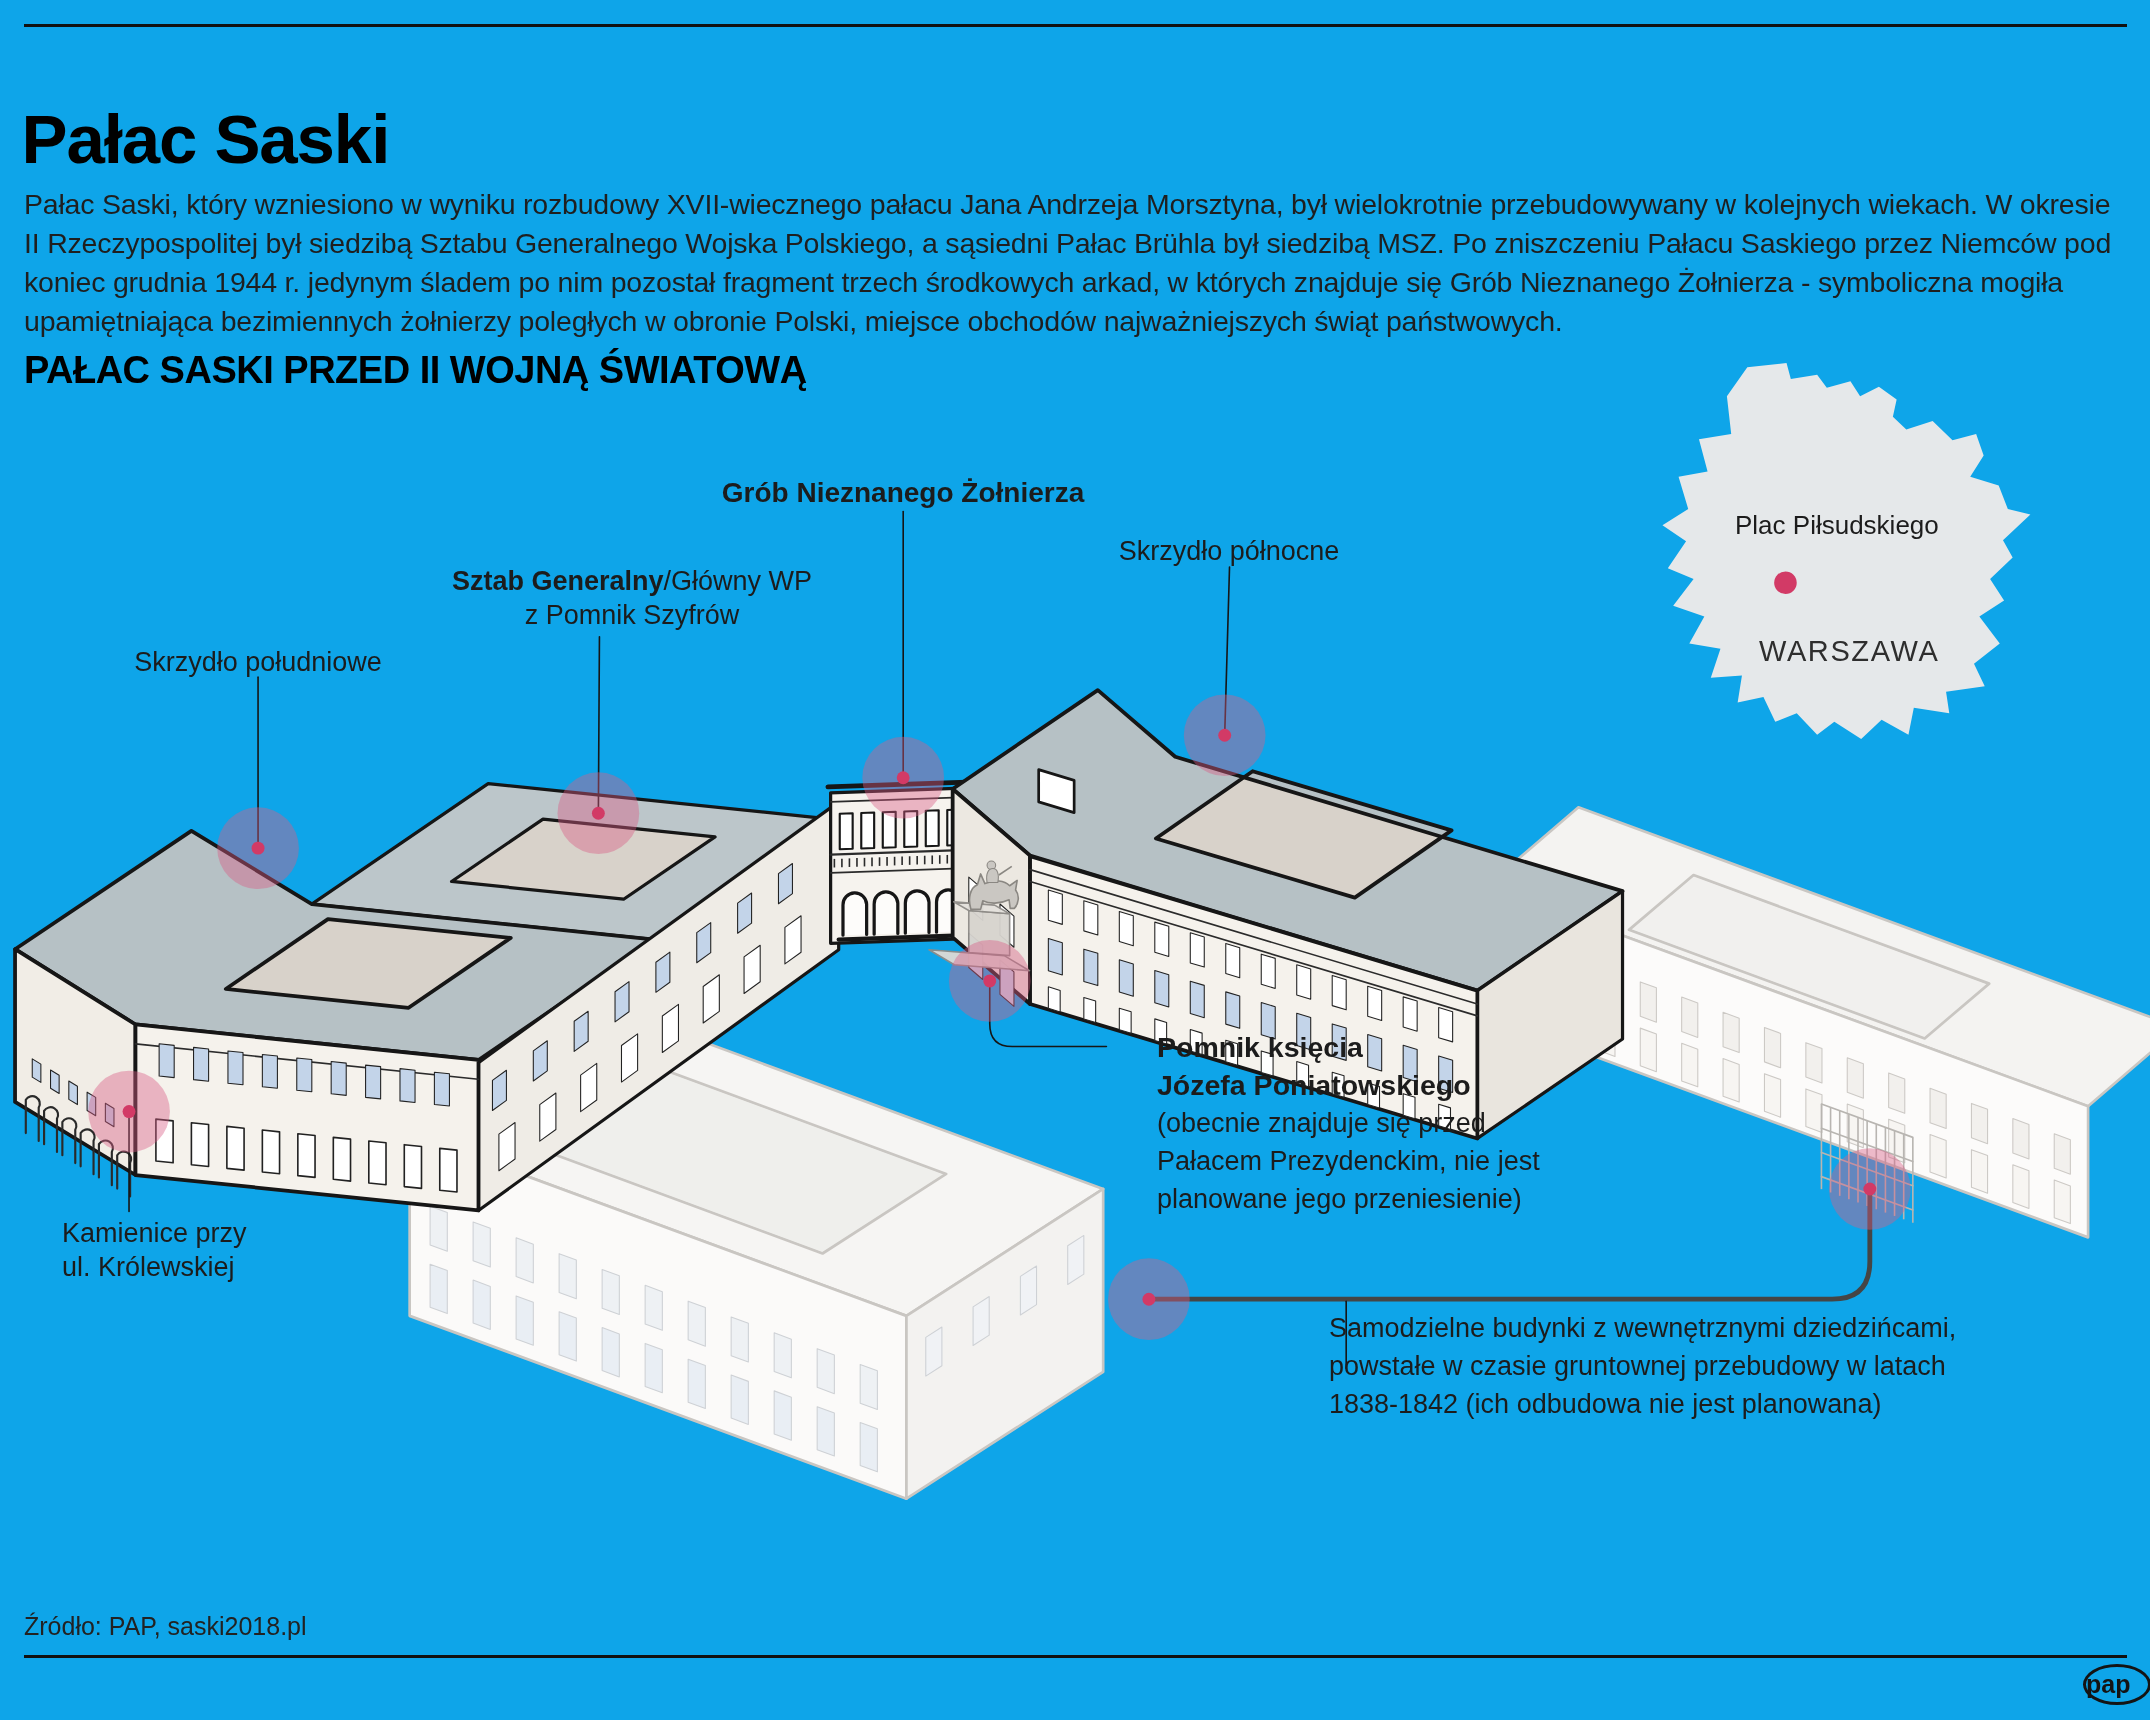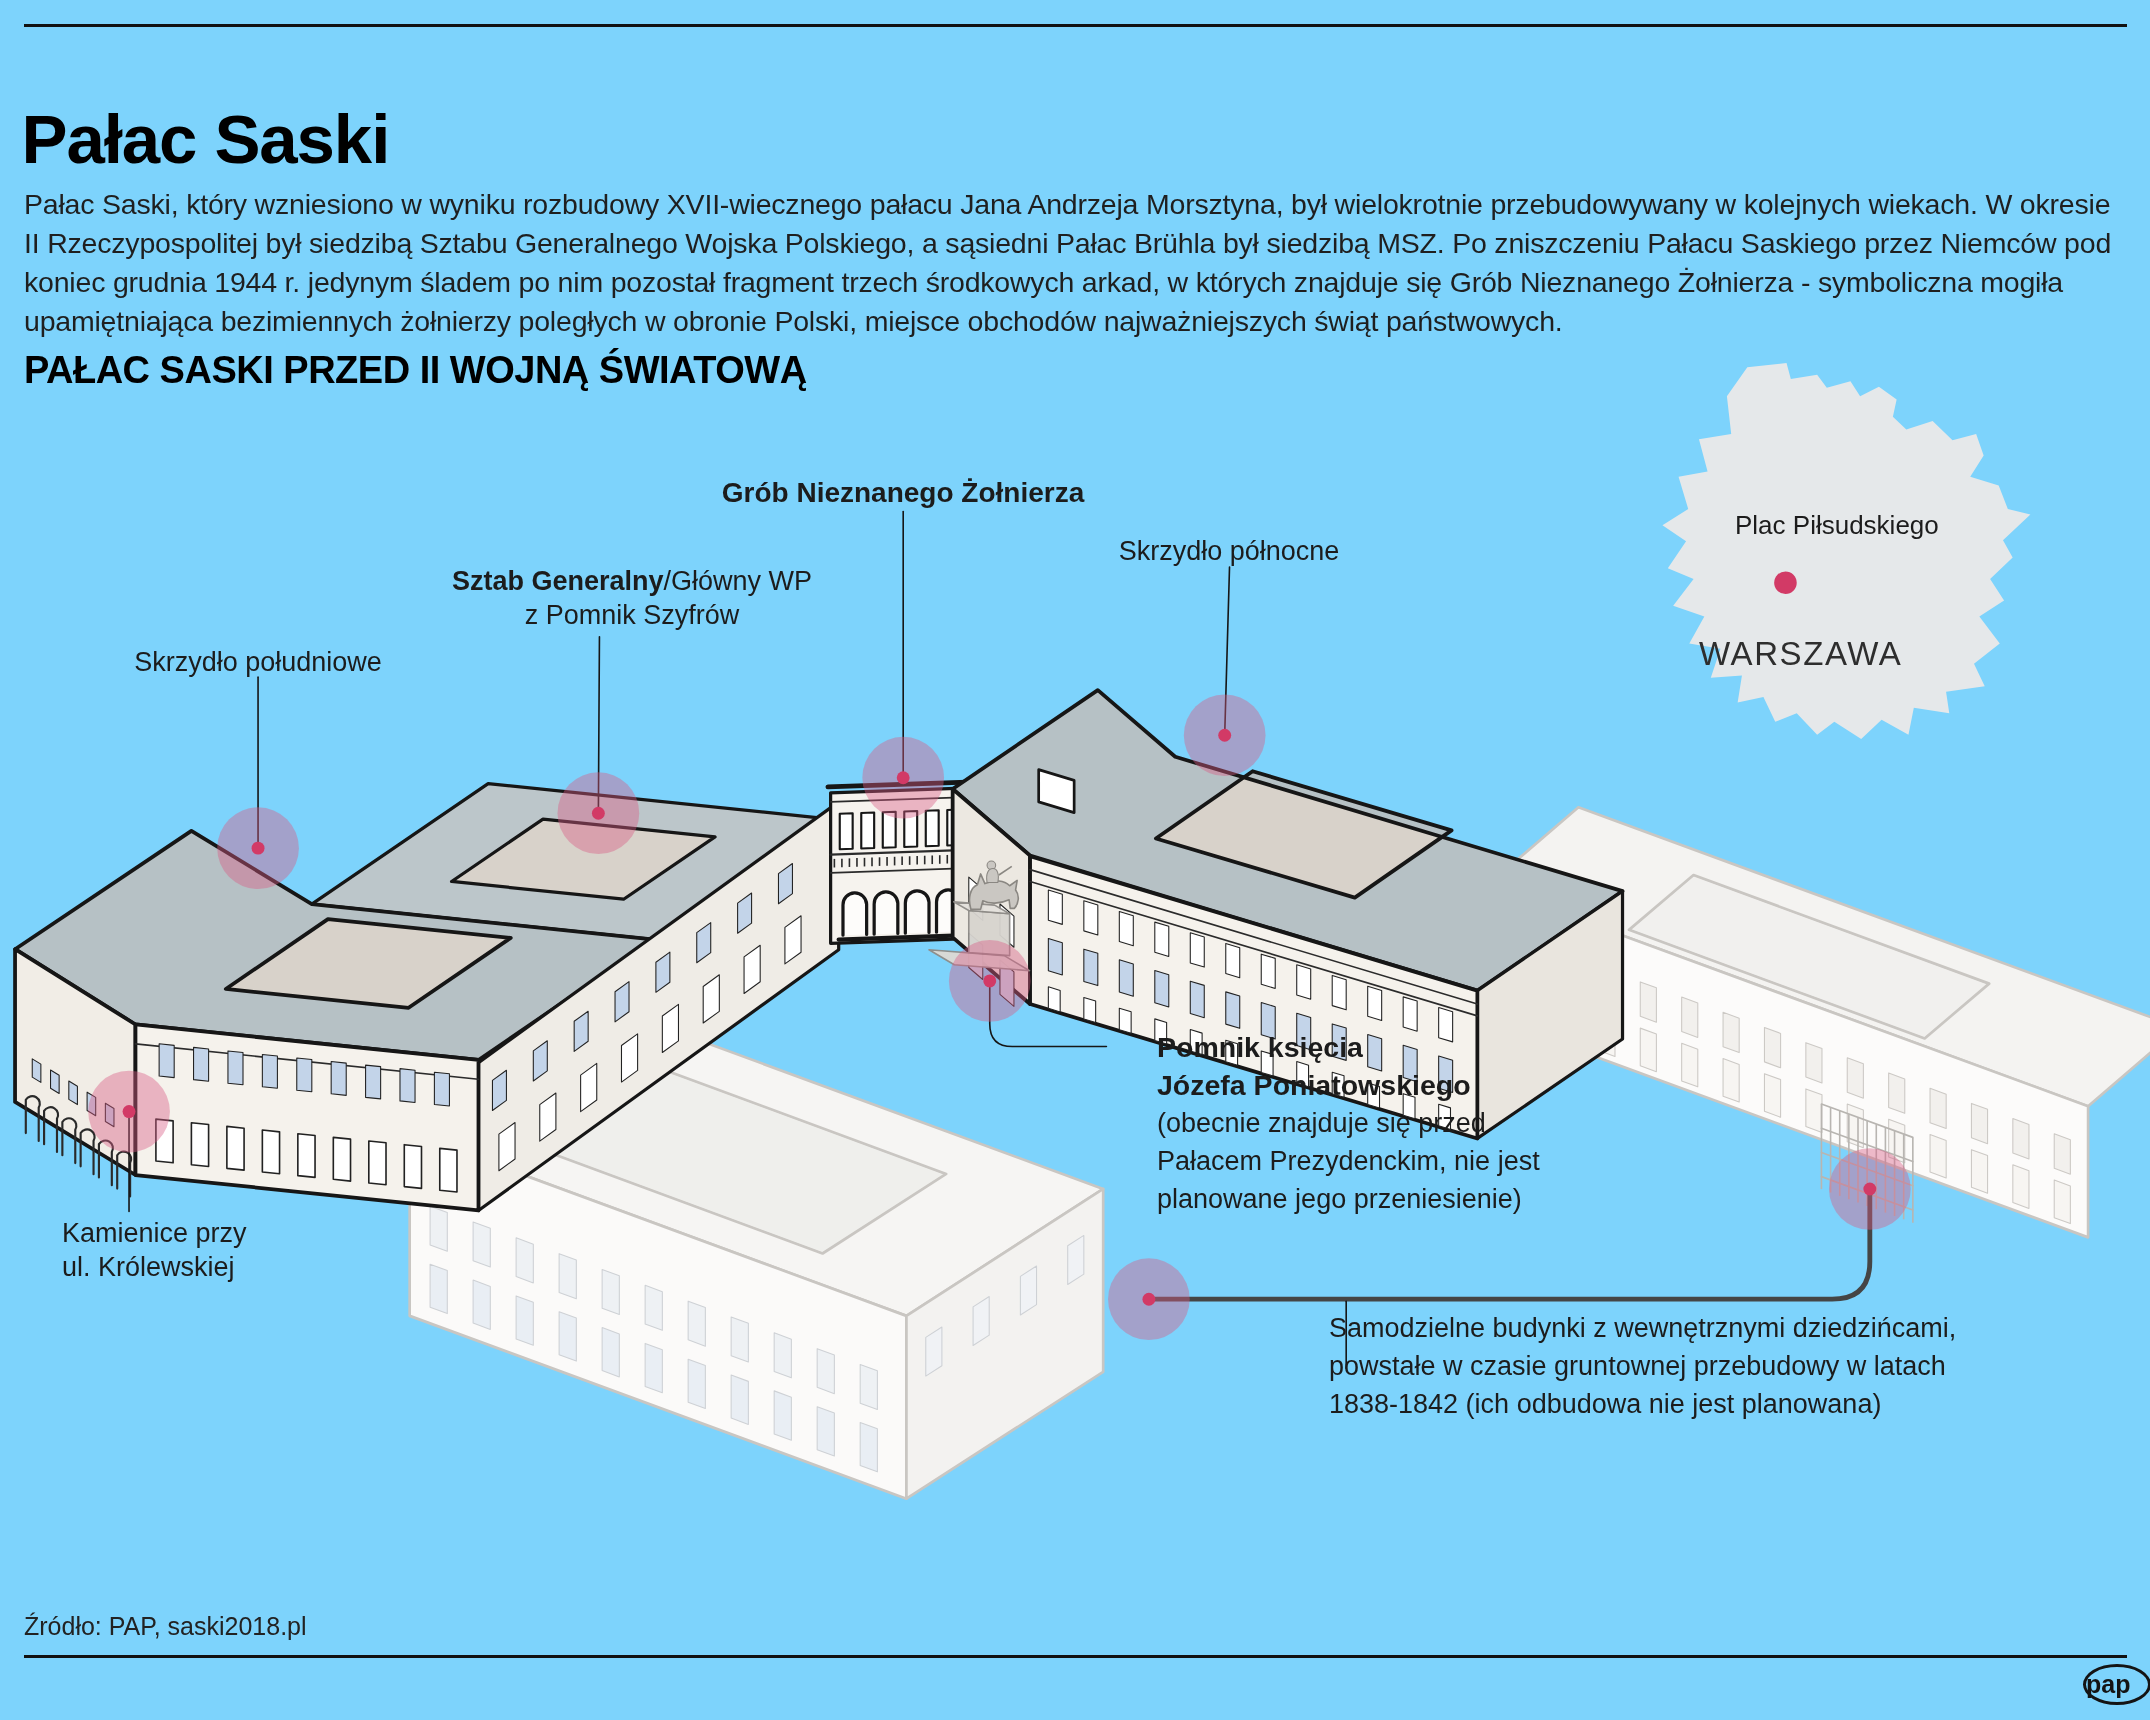--- a/index.html
+++ b/index.html
@@ -1,32 +1,32 @@
 <!DOCTYPE html>
 <html lang="pl" style="font-size:8.6px"><head>
 <meta charset="utf-8">
 <style>
   html,body{margin:0;padding:0;background:#fff;}
-  #stage{position:relative;width:2151px;height:1721px;background:#7dd3fc;overflow:hidden;
+  #stage{position:relative;width:2151px;height:1721px;background:#0ea5e9;overflow:hidden;
          font-family:"Liberation Sans",sans-serif;color:#1c1c1c;}
   .rule{position:absolute;left:24px;width:2103px;height:3.2px;background:#111;}
   #rule-top{top:24px;}
   #rule-bottom{top:1655px;}
   #title{position:absolute;left:21.5px;top:54px;font-size:69px;font-weight:700;
          letter-spacing:-1.1px;color:#000;}
   #intro{position:absolute;left:24px;top:156px;width:2105px;font-size:28.5px;line-height:39px;
          letter-spacing:-0.2px;color:#1f1f1f;}
   #section-heading{position:absolute;left:24px;top:349px;font-size:38px;font-weight:700;
          letter-spacing:-0.5px;color:#000;text-align:center;}
   .lbl{position:absolute;font-size:27px;line-height:34px;color:#1c1c1c;white-space:nowrap;}
   .ctr{transform:translateX(-50%);text-align:center;}
   .b{font-weight:700;}
   #lbl-tomb{font-size:28px;}
   #map-place{position:absolute;left:1735px;top:510px;font-size:26px;color:#1c1c1c;}
-  #map-city{position:absolute;left:1699px;top:635px;font-size:33px;letter-spacing:1.6px;color:#2e2e2e;}
+  #map-city{position:absolute;left:1759px;top:635px;font-size:29px;letter-spacing:1.6px;color:#2e2e2e;}
   #source{position:absolute;left:24px;top:1612px;font-size:25px;color:#222;}
   #pap-logo{position:absolute;left:2083px;top:1664px;width:62px;height:35px;border:3.8px solid #141414;
             border-radius:50%;display:flex;align-items:center;justify-content:flex-start;
             font-size:25px;font-weight:700;color:#141414;}
   svg{position:absolute;display:block;}
   #illustration{left:0;top:446px;width:2151px;height:1129px;}
   #warsaw-map{left:1656px;top:363px;width:376px;height:376px;}
 </style>
 </head>
 <body>

